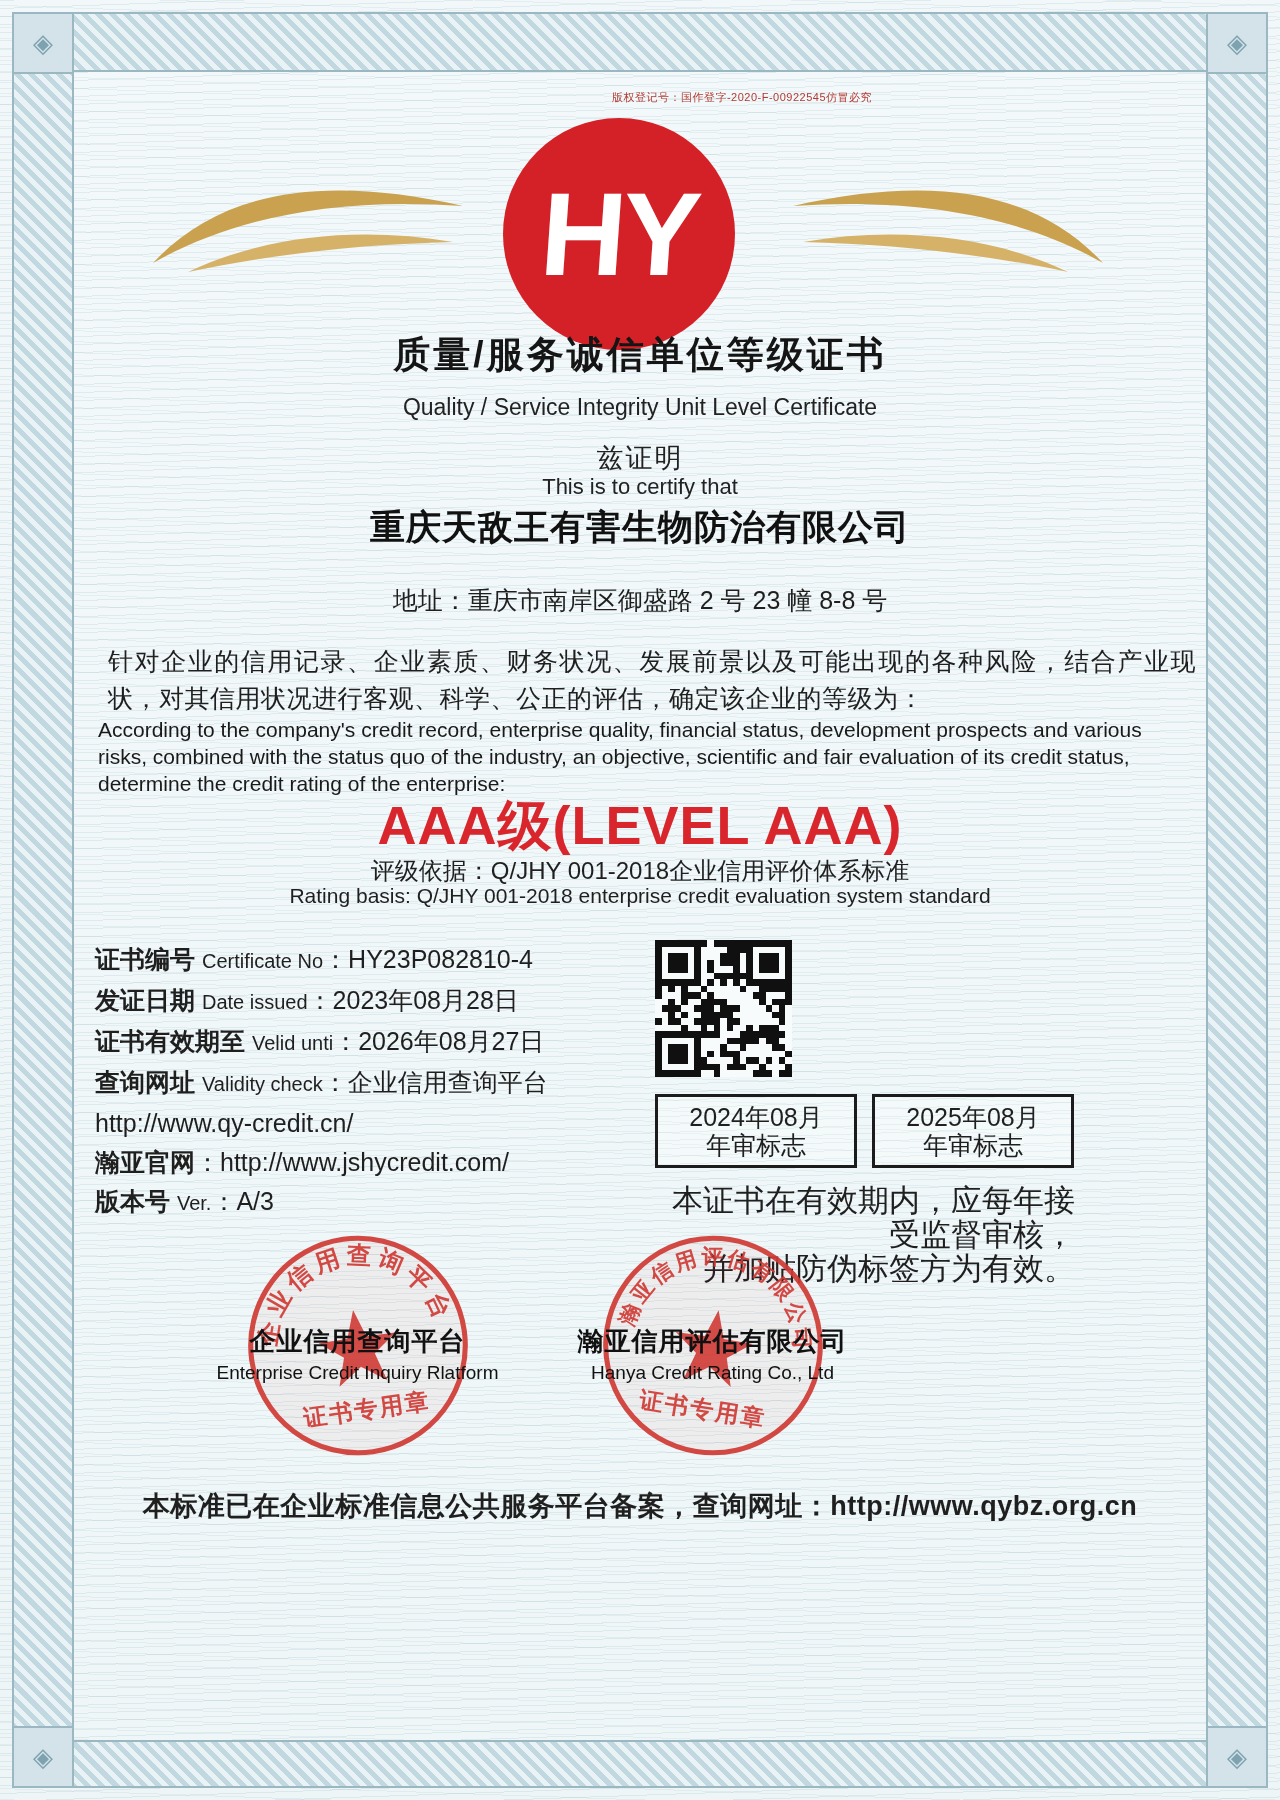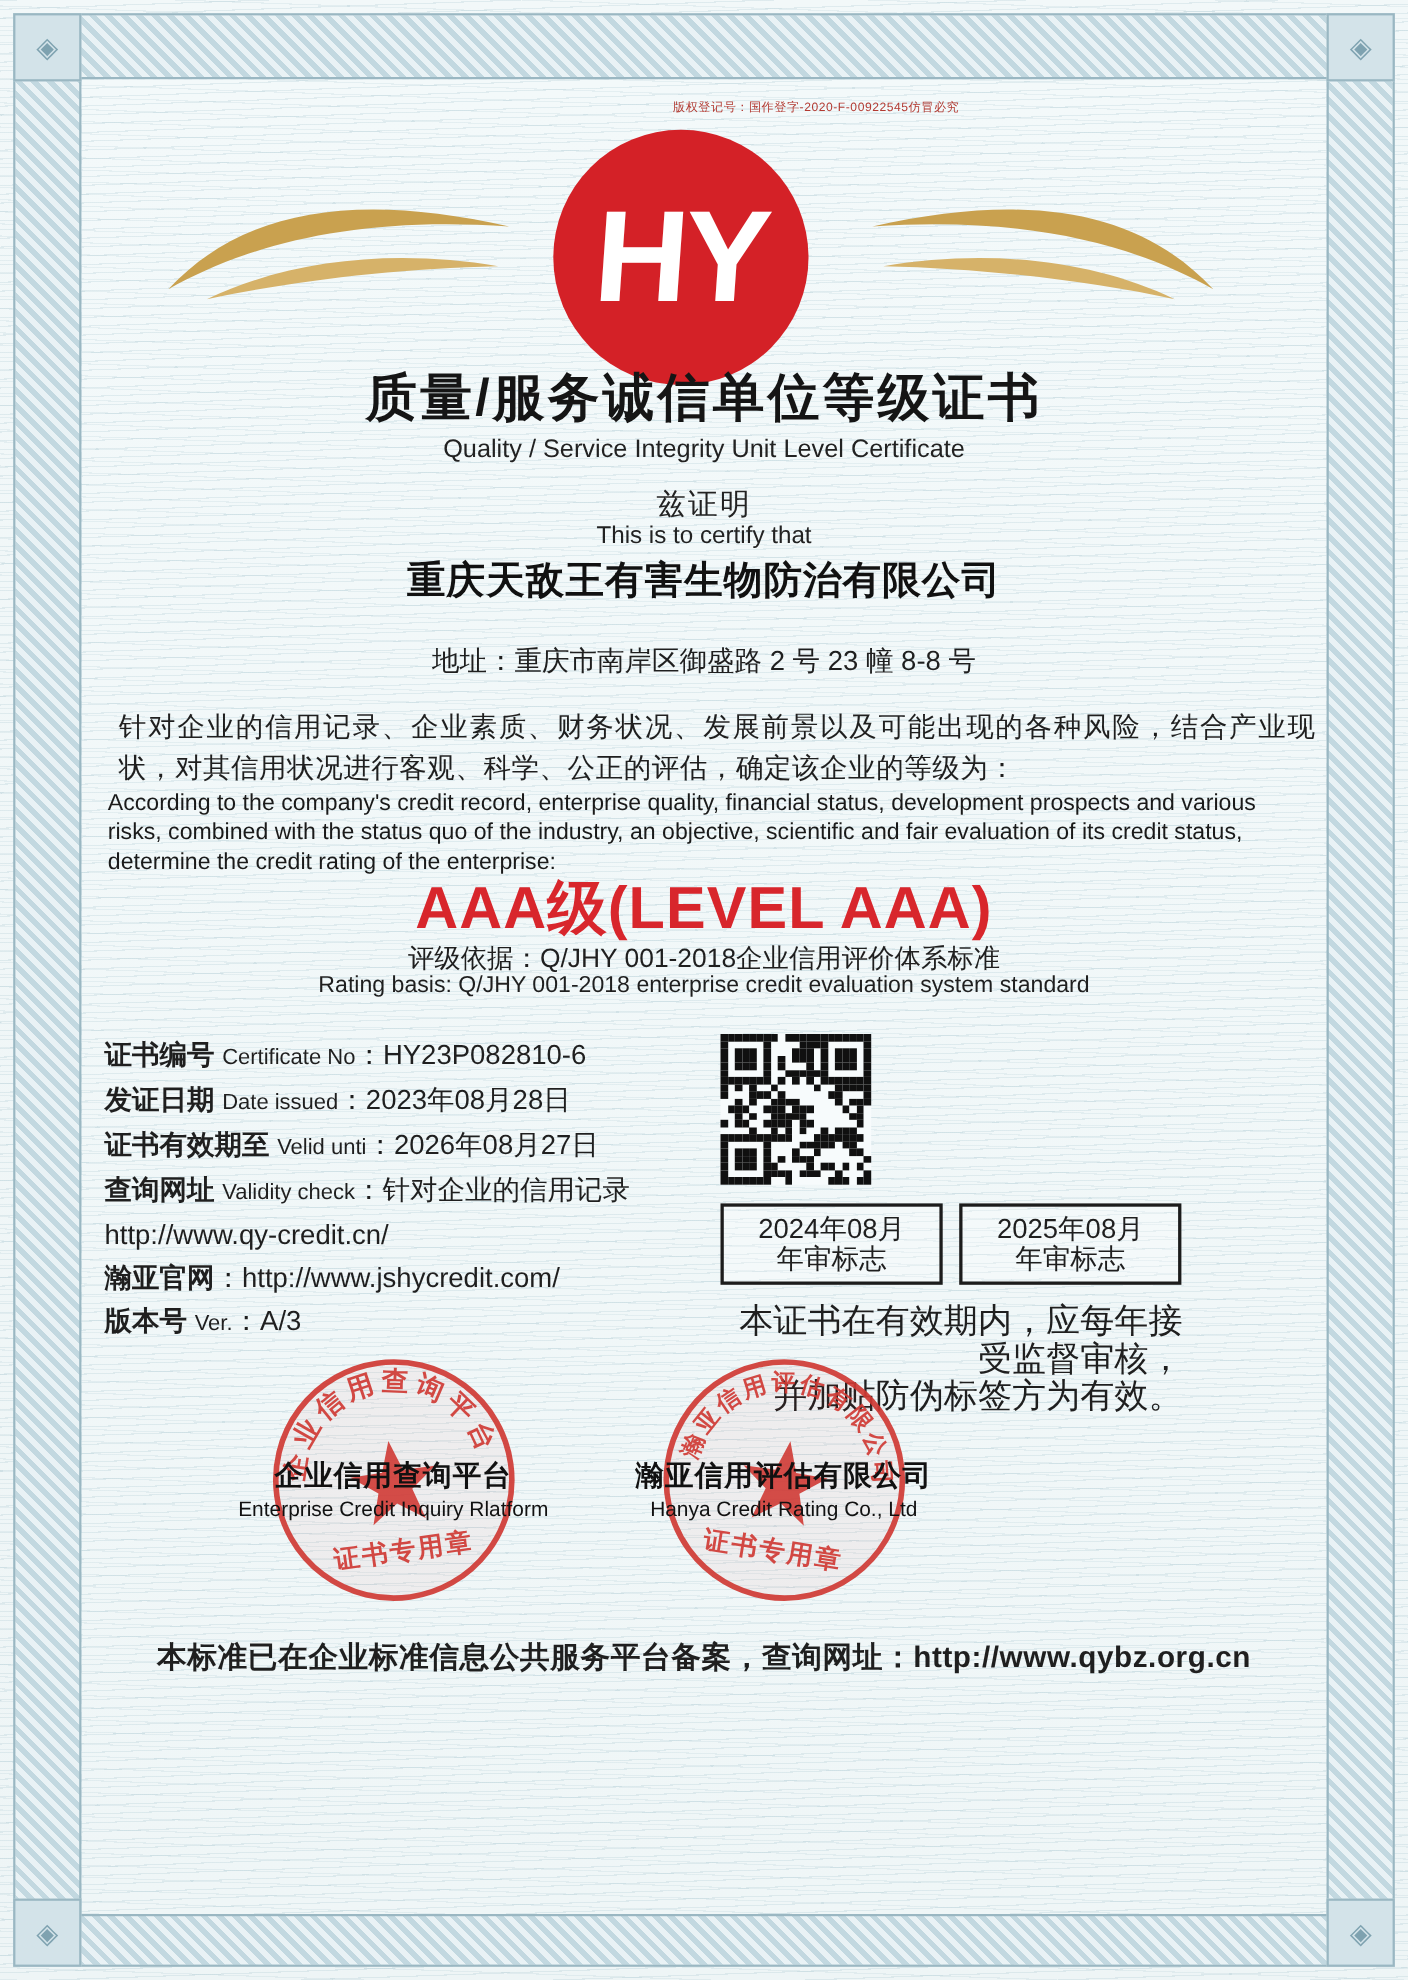--- a/index.html
+++ b/index.html
@@ -57,21 +57,21 @@
     display:flex;align-items:center;justify-content:center;
   }
   .logo span{
     color:#fff;font-weight:bold;font-size:118px;letter-spacing:-4px;
     transform:skewX(-4deg);font-family:"Liberation Sans",sans-serif;
   }
   .flourish{position:absolute;top:168px;}
   .flourish.left{left:148px;}
   .flourish.right{left:788px;transform:scaleX(-1);}
 
-  .title-zh{top:330px;font-size:47px;font-weight:bold;letter-spacing:3px;color:#151515;}
+  .title-zh{top:330px;font-size:37px;font-weight:bold;letter-spacing:3px;color:#151515;}
   .title-en{top:394px;font-size:23px;color:#222;}
   .certify-zh{top:440px;font-size:27px;color:#222;letter-spacing:2px;}
   .certify-en{top:474px;font-size:22px;color:#222;}
   .company-name{top:504px;font-size:35px;font-weight:bold;letter-spacing:1px;color:#111;}
   .credit-code{top:550px;font-size:25px;}
   .address{top:584px;font-size:25px;}
 
   .statement-zh{
     position:absolute;top:643px;left:108px;width:1088px;
     font-size:25px;line-height:37px;text-align:justify;letter-spacing:.5px;
@@ -152,33 +152,33 @@
   <div class="statement-en">According to the company's credit record, enterprise quality, financial status, development prospects and various risks, combined with the status quo of the industry, an objective, scientific and fair evaluation of its credit status, determine the credit rating of the enterprise:</div>
 
   <div class="abs rating-level">AAA级(LEVEL AAA)</div>
   <div class="abs basis-zh">评级依据：Q/JHY 001-2018企业信用评价体系标准</div>
   <div class="abs basis-en">Rating basis: Q/JHY 001-2018 enterprise credit evaluation system standard</div>
 
   <div class="details-row">
     <div class="details-left">
       <div class="detail-line">
         <span class="zh">证书编号</span>
-        <span class="en">Certificate No</span><span class="val">：HY23P082810-6</span>
+        <span class="en">Certificate No</span><span class="val">：HY23P082810-4</span>
       </div>
       <div class="detail-line">
         <span class="zh">发证日期</span>
         <span class="en">Date issued</span><span class="val">：2023年08月28日</span>
       </div>
       <div class="detail-line">
         <span class="zh">证书有效期至</span>
         <span class="en">Velid unti</span><span class="val">：2026年08月27日</span>
       </div>
       <div class="detail-line">
         <span class="zh">查询网址</span>
-        <span class="en">Validity check</span><span class="val">：针对企业的信用记录</span>
+        <span class="en">Validity check</span><span class="val">：企业信用查询平台</span>
       </div>
       <div class="detail-line">
         <span class="val">http://www.qy-credit.cn/</span>
       </div>
       <div class="detail-line">
         <span class="zh">瀚亚官网</span><span class="val">：http://www.jshycredit.com/</span>
       </div>
       <div class="detail-line">
         <span class="zh">版本号</span>
         <span class="en">Ver.</span><span class="val">：A/3</span>

